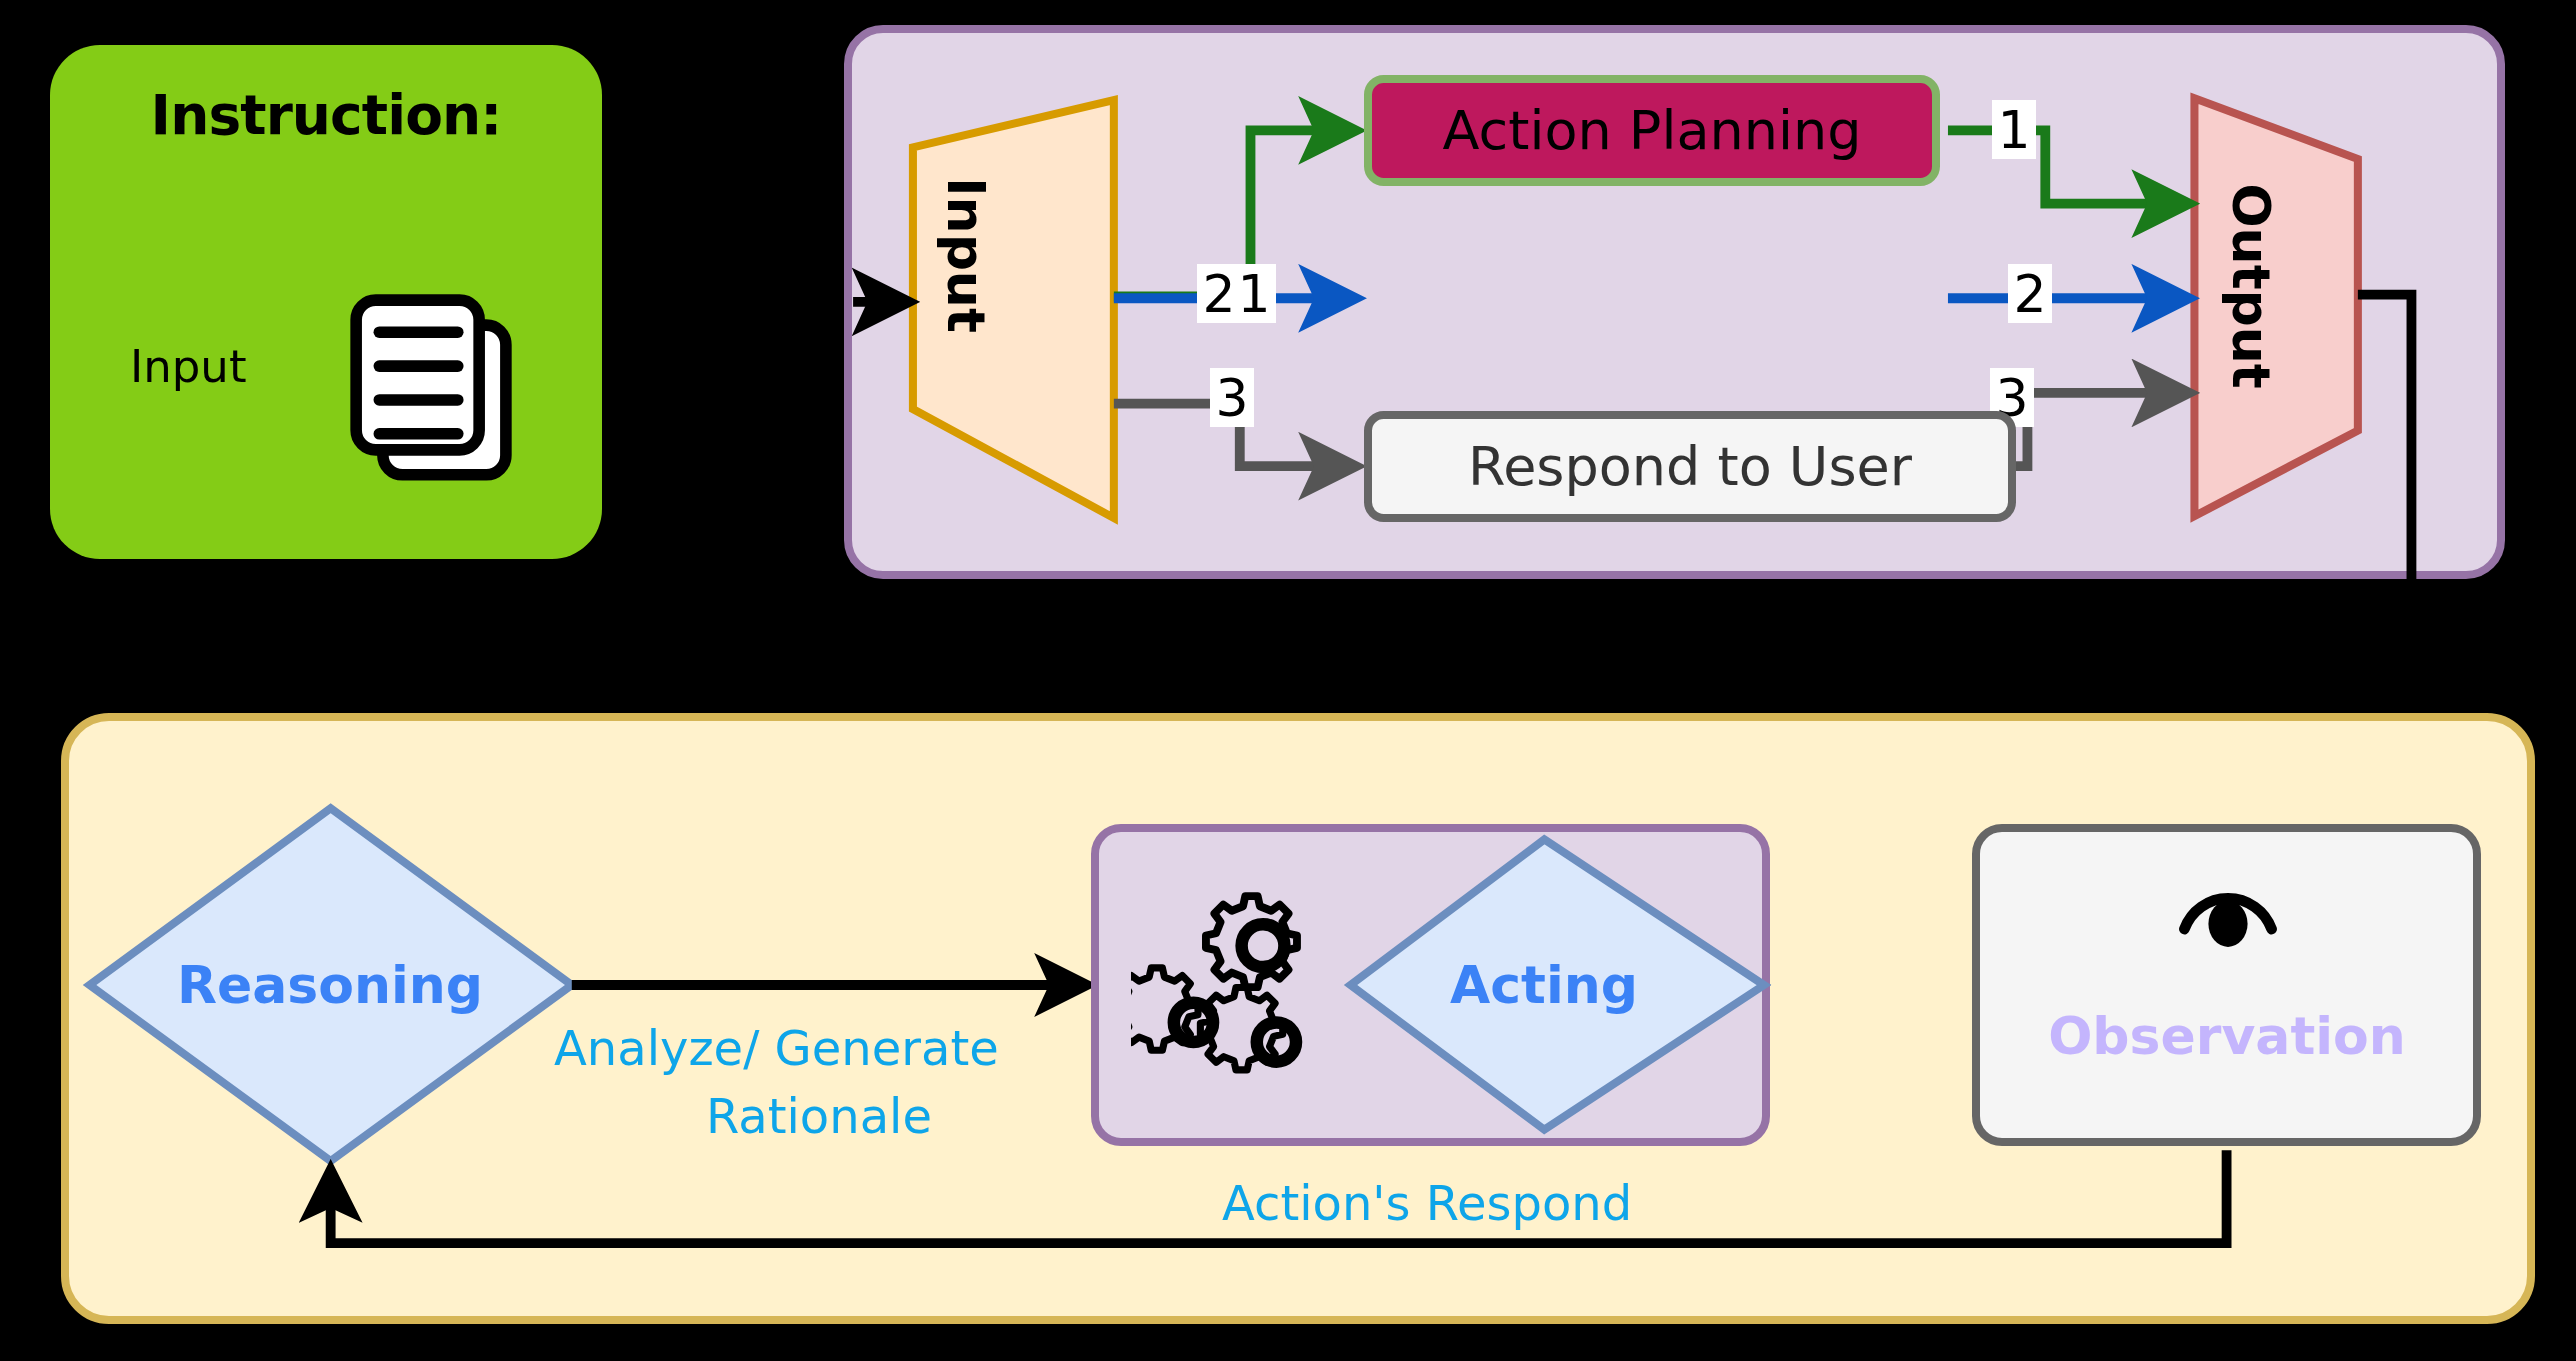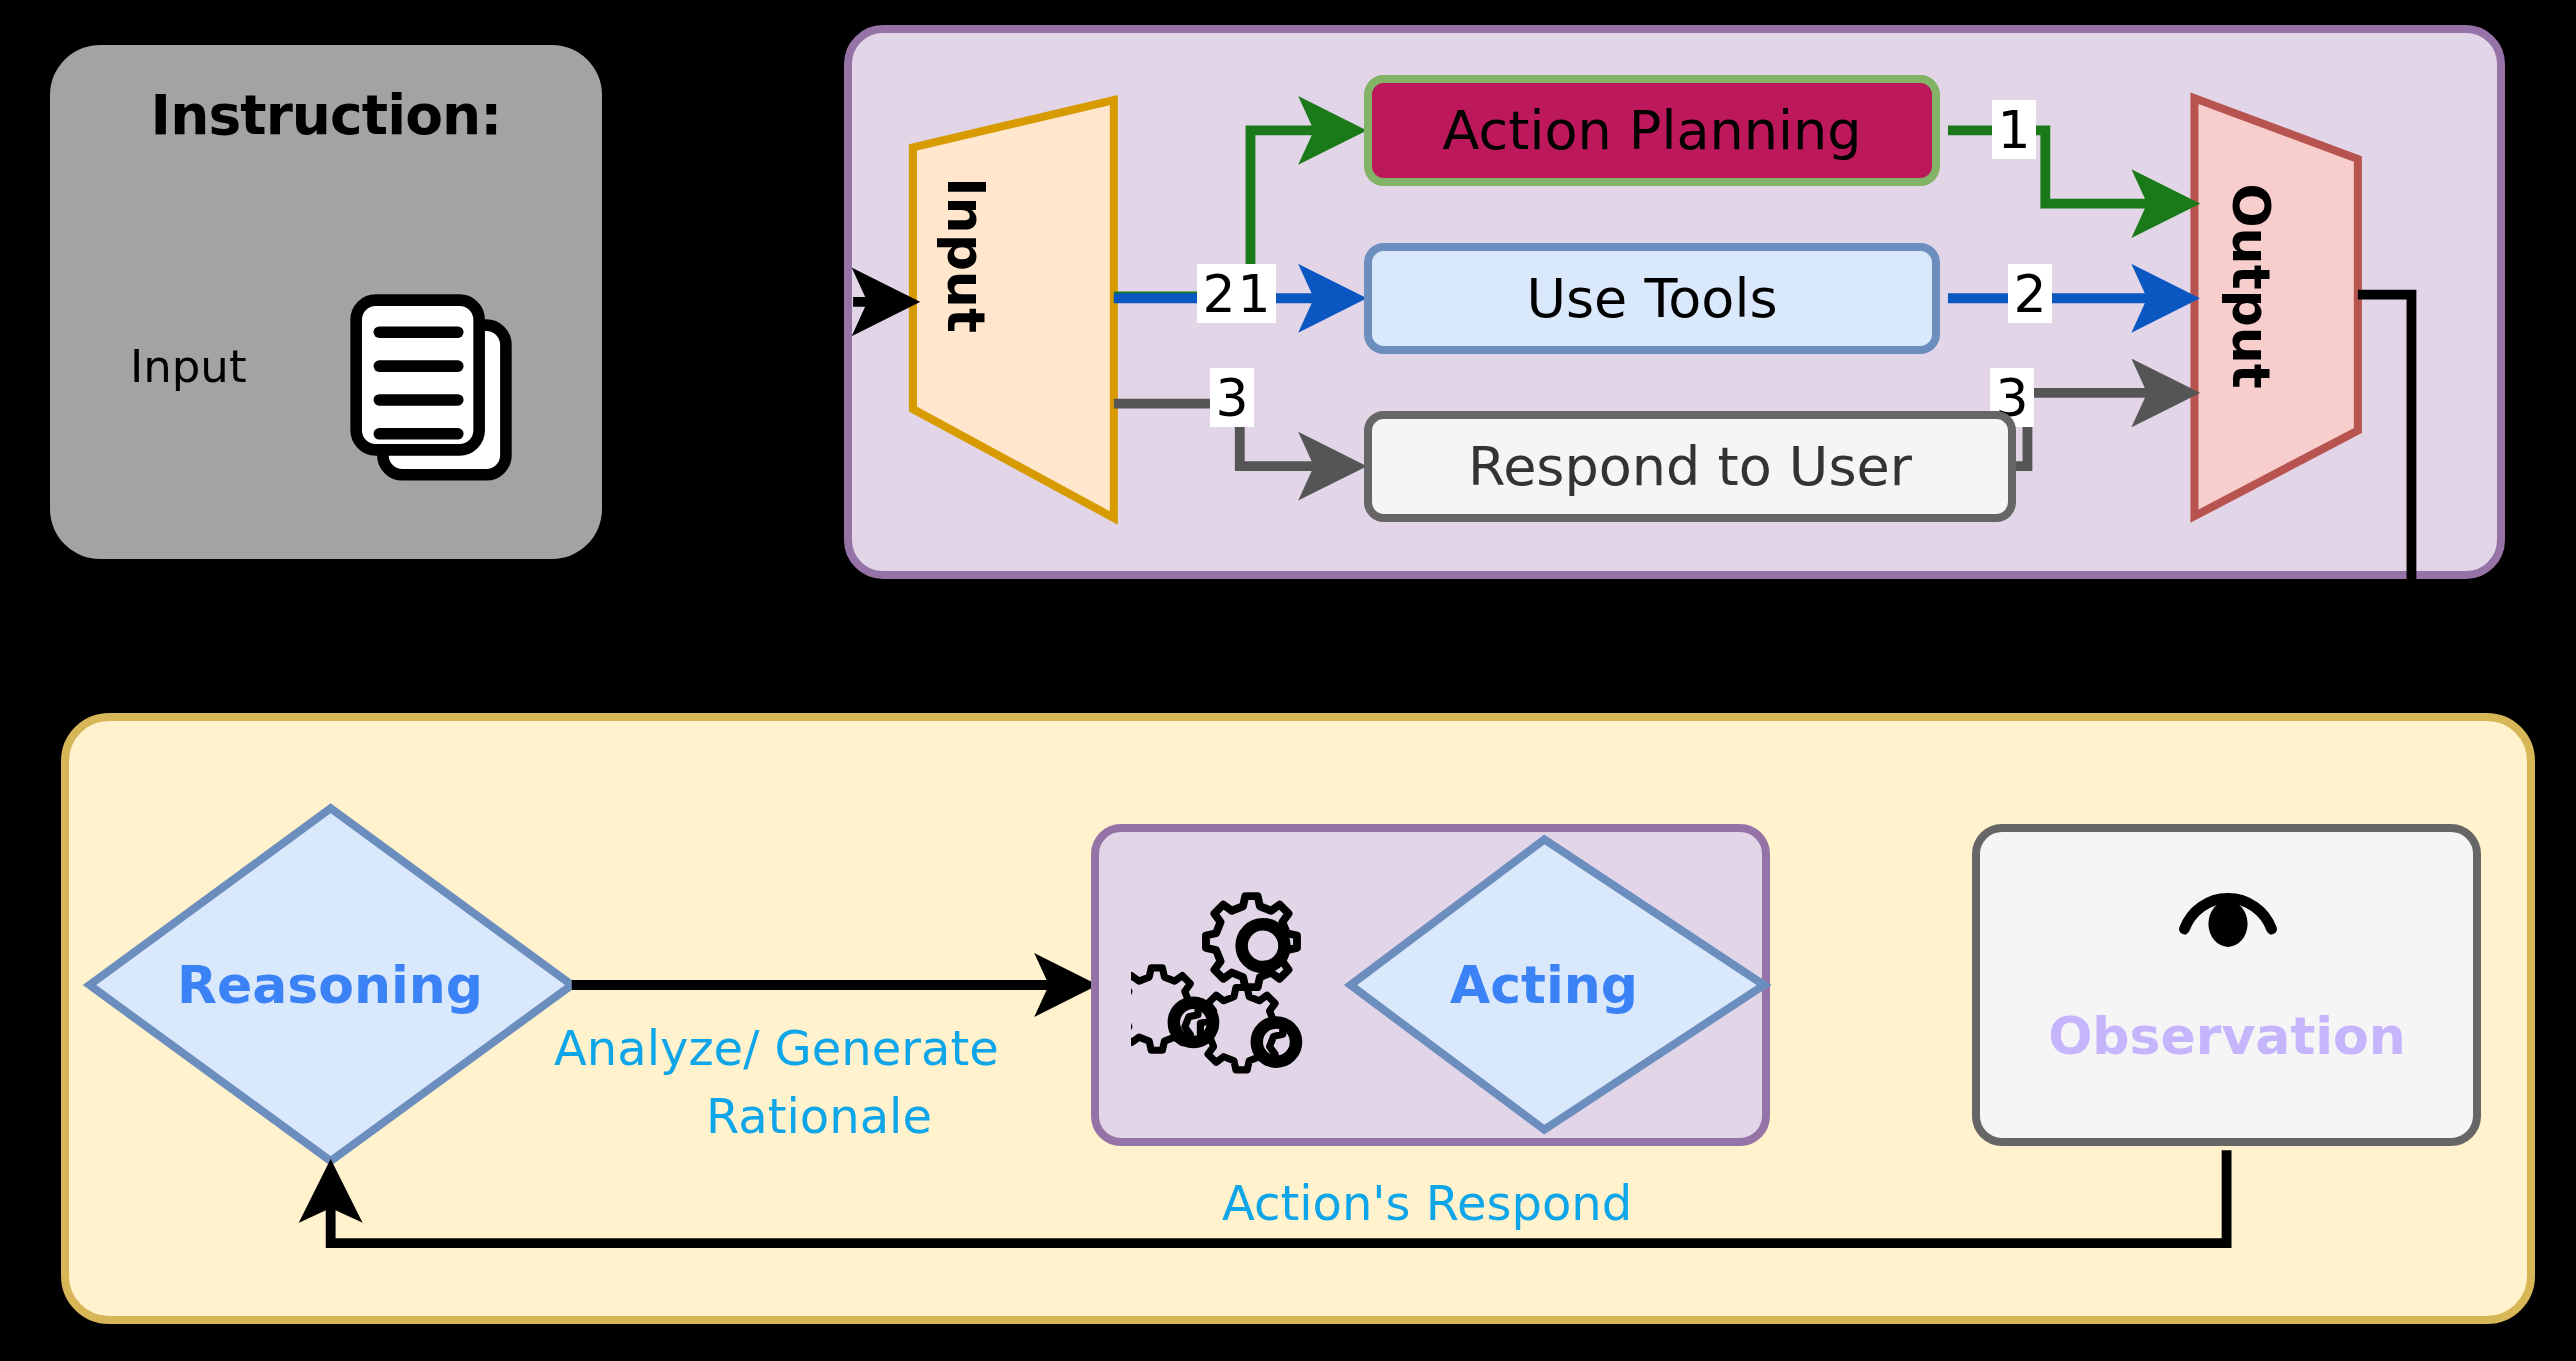--- a/index.html
+++ b/index.html
@@ -4,21 +4,21 @@
 <style>
   html,body{margin:0;padding:0;background:#000;}
   body{width:2576px;height:1361px;position:relative;overflow:hidden;
        font-family:"DejaVu Sans","Liberation Sans",sans-serif;}
   .abs{position:absolute;}
   #stage{position:absolute;left:0;top:0;width:2576px;height:1361px;background:#000;}
   svg.layer{position:absolute;left:0;top:0;width:2576px;height:1361px;overflow:visible;}
 
   
   #instruction-card{
-    left:50px;top:45px;width:552px;height:514px;background:#a3a3a3;
+    left:50px;top:45px;width:552px;height:514px;background:#84cc16;
     border-radius:50px;
   }
   #instruction-title{
     position:absolute;left:0;top:38px;width:100%;text-align:center;
     font-size:55px;font-weight:bold;color:#000;letter-spacing:-0.9px;
   }
   #instruction-input-label{
     position:absolute;left:80px;top:295px;font-size:45px;color:#000;
   }
   #doc-icon{position:absolute;left:295px;top:248px;width:197px;height:205px;}
@@ -152,23 +152,20 @@
   <div class="abs edge-num" style="left:1992px;top:100px;">1</div>
   <div class="abs edge-num" style="left:2008px;top:264px;">2</div>
   <div class="abs edge-num" style="left:1990px;top:368px;">3</div>
 
   <div class="trap-label" id="input-trap-label">Input</div>
   <div class="trap-label" id="output-trap-label">Output</div>
 
   <div class="abs proc-box" id="box-action-planning">
     <span class="proc-label">Action Planning</span>
   </div>
-  <div class="abs proc-box" id="box-use-tools">
-    <span class="proc-label">Use Tools</span>
-  </div>
   <div class="abs proc-box" id="box-respond-user">
     <span class="proc-label">Respond to User</span>
   </div>
 
   <div class="abs" id="react-panel"></div>
 
   <svg class="layer" viewBox="0 0 2884 1524" width="2576" height="1361">
 
     <polygon points="370,905 640,1103 370,1300 100,1103" fill="#dae8fc" stroke="#6c8ebf" stroke-width="9"></polygon>
 

